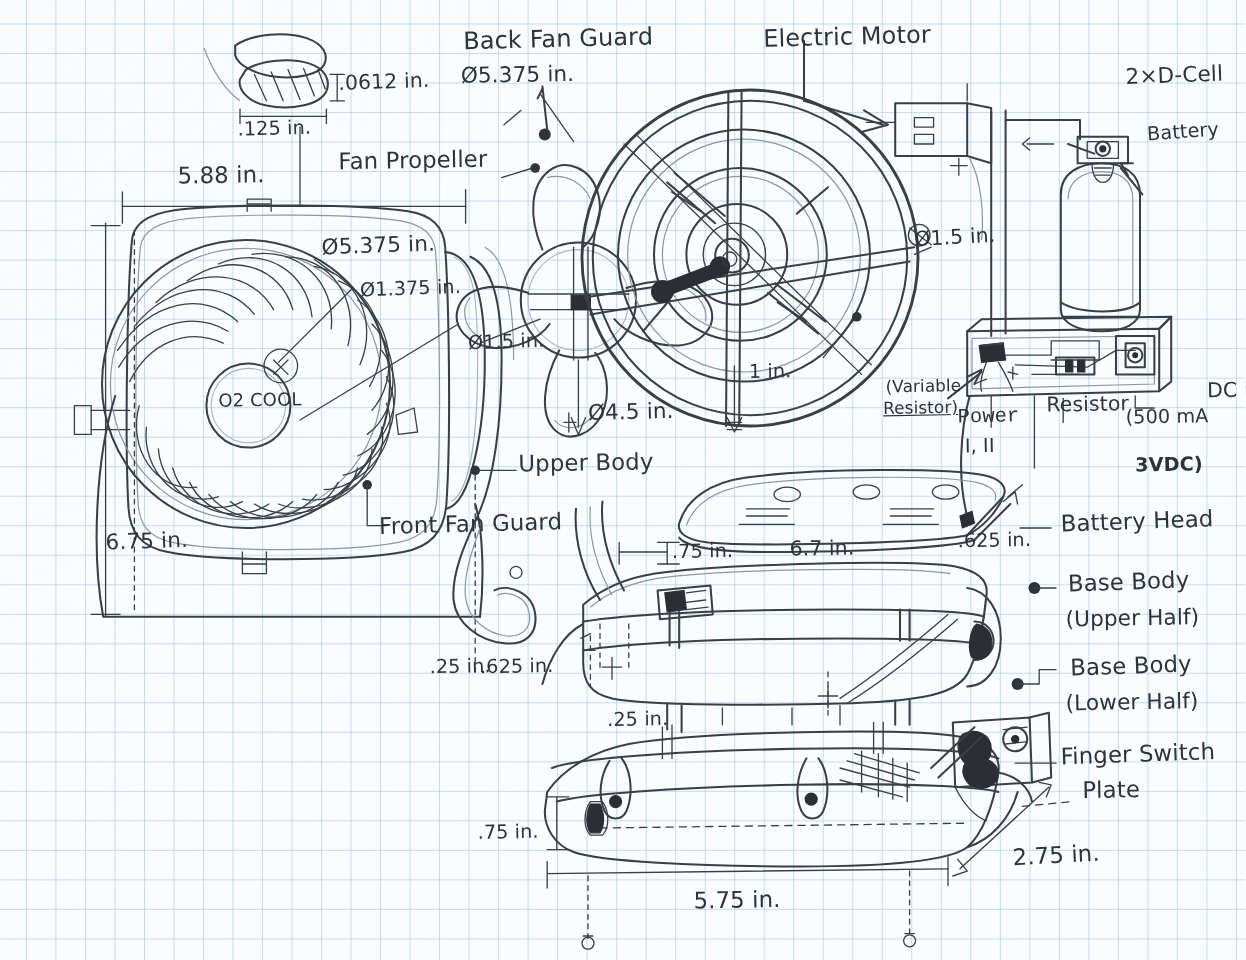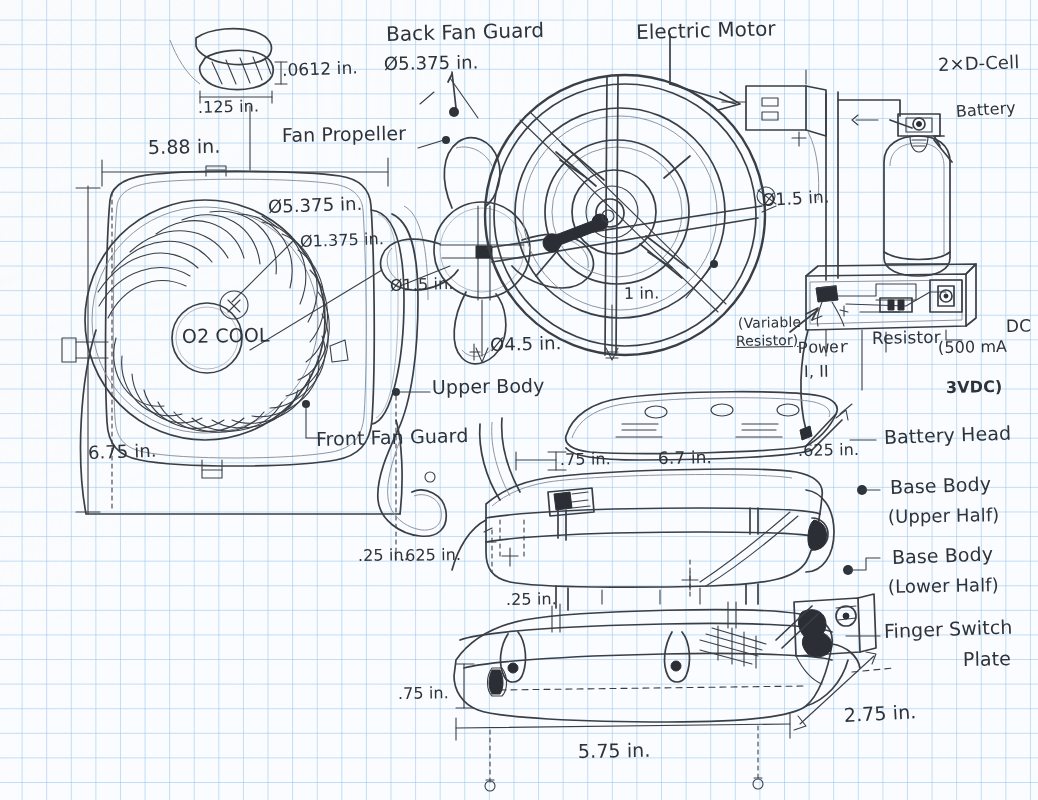--- a/index.html
+++ b/index.html
@@ -38,21 +38,21 @@
   .dashfine{stroke-dasharray:4 4;}
   .hand{
     position:absolute;
     font-family:"DejaVu Sans", sans-serif;
     color:#2e333a;
     white-space:pre;
     line-height:1.05;
     letter-spacing:.1px;
   }
   .hand.sk{ transform-origin:left center; }
-  .s13{font-size:19px;text-align:right;}
+  .s13{font-size:15px;text-align:right;}
   .s14{font-size:14px;}
   .s16{font-size:16px;}
   .s17{font-size:17px;}
   .s18{font-size:18px;}
   .s19{font-size:19px;}
   .s20{font-size:20px;}
 </style>
 </head>
 <body>
 
@@ -521,21 +521,21 @@
   <div class="hand s19 sk" style="left:316px;top:430px;transform:rotate(-1.5deg);">Front Fan Guard</div>
 
   <div class="hand s19 sk" style="left:432px;top:378px;transform:rotate(-1deg);">Upper Body</div>
 
   <div class="hand s16 sk" style="left:390px;top:278px;transform:rotate(-2deg);">Ø1.5 in.</div>
 
   <div class="hand s18 sk" style="left:490px;top:336px;transform:rotate(-1.5deg);">Ø4.5 in.</div>
 
   <div class="hand s17 sk" style="left:762px;top:192px;transform:rotate(-3deg);">Ø1.5 in.</div>
 
-  <div class="hand s16 sk" style="left:624px;top:286px;transform:rotate(-1deg);">1 in.</div>
+  <div class="hand s16 sk" style="left:624px;top:302px;transform:rotate(-1deg);">1 in.</div>
 
   <div class="hand s14 sk" style="left:738px;top:316px;transform:rotate(-1deg);">(Variable</div>
   <div class="hand s14 sk" style="left:736px;top:334px;transform:rotate(-1deg);text-decoration:underline;">Resistor)</div>
 
   <div class="hand s17 sk" style="left:798px;top:340px;transform:rotate(-1deg);font-family:Liberation Mono, monospace;">Power</div>
   <div class="hand s16 sk" style="left:804px;top:348px;transform:rotate(-1deg);margin-top:16px;">I, II</div>
 
   <div class="hand s17 sk" style="left:872px;top:330px;transform:rotate(-1deg);">Resistor</div>
 
   <div class="hand s17 sk" style="left:1006px;top:318px;transform:rotate(-1deg);">DC in</div>
@@ -548,21 +548,21 @@
 
   <div class="hand s19 sk" style="left:884px;top:428px;transform:rotate(-2deg);">Battery Head</div>
 
   <div class="hand s19 sk" style="left:890px;top:478px;transform:rotate(-2deg);">Base Body</div>
   <div class="hand s18 sk" style="left:888px;top:508px;transform:rotate(-1deg);">(Upper Half)</div>
 
   <div class="hand s19 sk" style="left:892px;top:548px;transform:rotate(-2deg);">Base Body</div>
   <div class="hand s18 sk" style="left:888px;top:578px;transform:rotate(-1deg);">(Lower Half)</div>
 
   <div class="hand s19 sk" style="left:884px;top:622px;transform:rotate(-2deg);">Finger Switch</div>
-  <div class="hand s19 sk" style="left:963px;top:650px;transform:rotate(-1deg);">Plate</div>
+  <div class="hand s19 sk" style="left:902px;top:650px;transform:rotate(-1deg);">Plate</div>
 
   <div class="hand s16 sk" style="left:358px;top:548px;transform:rotate(-1deg);">.25 in.</div>
   <div class="hand s16 sk" style="left:400px;top:548px;transform:rotate(-1deg);">.625 in.</div>
 
   <div class="hand s16 sk" style="left:506px;top:592px;transform:rotate(-1deg);">.25 in.</div>
 
   <div class="hand s16 sk" style="left:398px;top:686px;transform:rotate(-1deg);">.75 in.</div>
 
   <div class="hand s19 sk" style="left:578px;top:742px;transform:rotate(-1deg);">5.75 in.</div>
 

